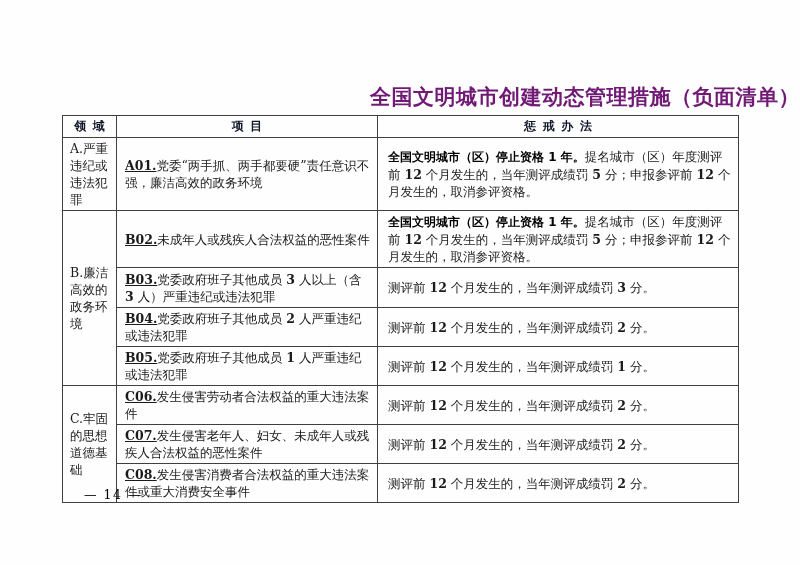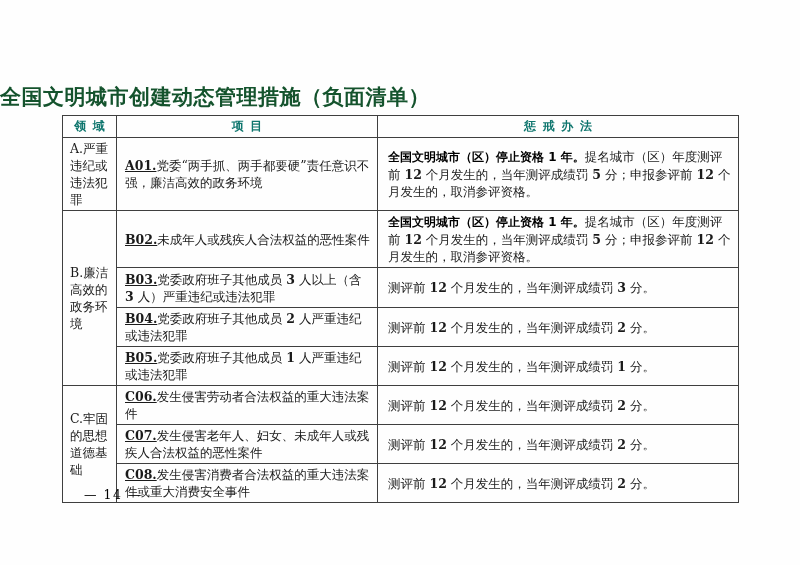--- a/index.html
+++ b/index.html
@@ -11,43 +11,43 @@
     background: #fefefe;
     font-family: "DejaVu Serif", "Liberation Serif", serif;
     color: #1a1a1a;
     overflow: hidden;
   }
   .title {
     position: absolute;
     top: 83px;
     left: 0;
     width: 100%;
-    text-align: left;
+    text-align: right;
     font-family: "DejaVu Sans", "Liberation Sans", sans-serif;
     font-weight: 700;
     font-size: 21px;
-    color: #14532d;
+    color: #701a75;
     letter-spacing: 0.5px;
   }
   table.doc-table {
     position: absolute;
     left: 62px;
     top: 115px;
     width: 676px;
     border-collapse: collapse;
     table-layout: fixed;
   }
   .doc-table th, .doc-table td {
     border: 1px solid #3f3f3f;
     vertical-align: middle;
   }
   .doc-table th {
     font-size: 12px;
     font-weight: bold;
-    color: #0f766e;
+    color: #0f172a;
     letter-spacing: 0.55em;
     text-indent: 0.55em;
     text-align: center;
     padding: 2px 0;
   }
   .domain-cell {
     font-size: 12.5px;
     line-height: 17px;
     padding: 2px 4px 2px 7px;
     word-break: break-all;

